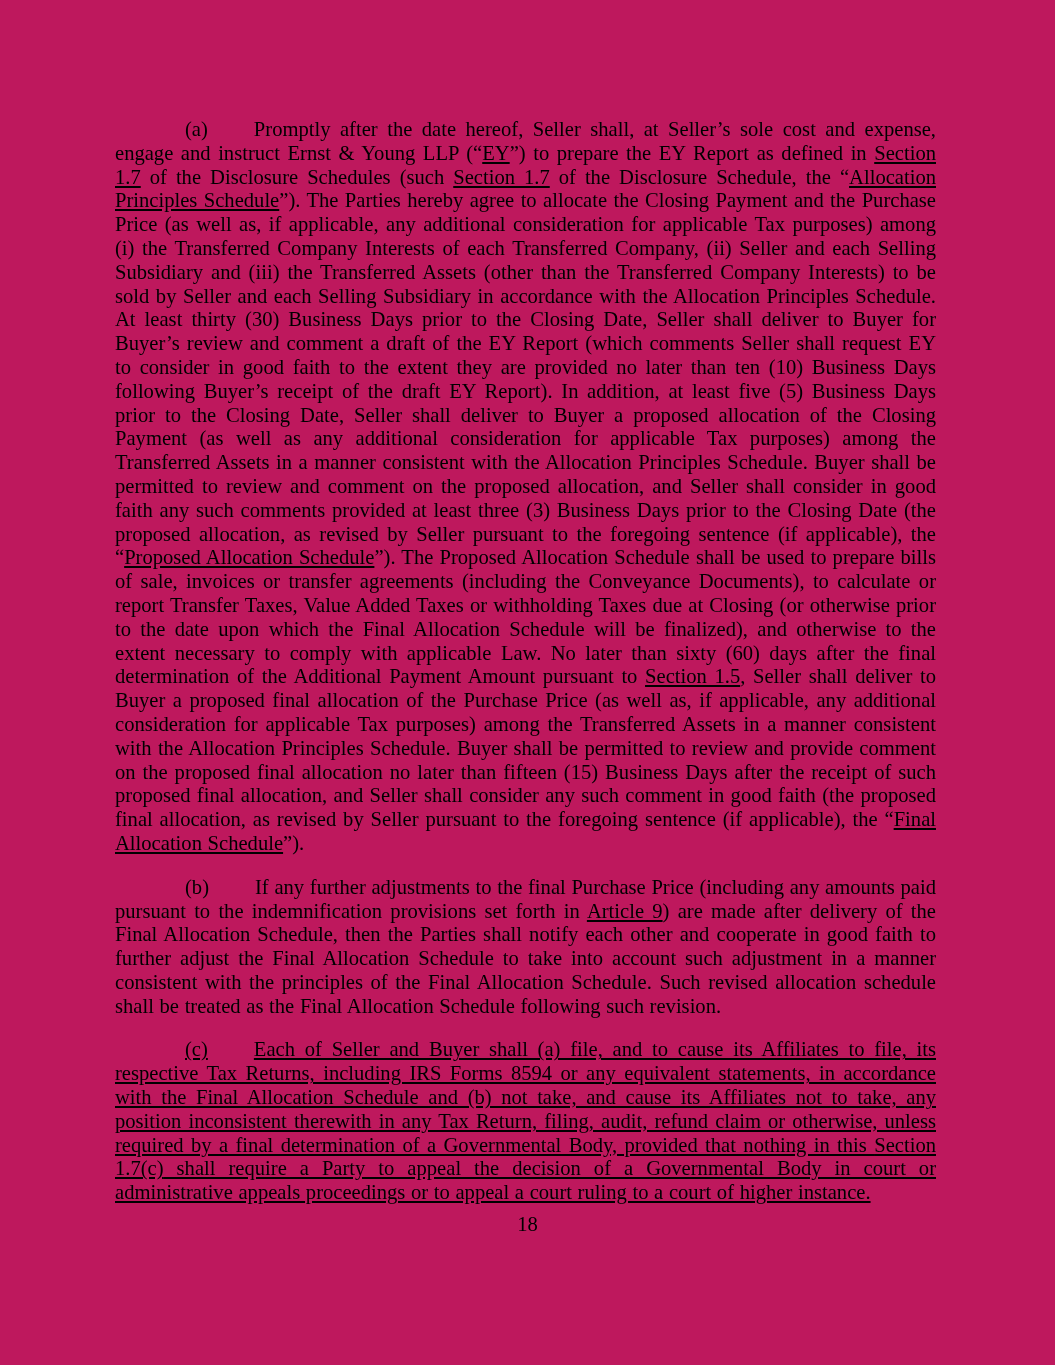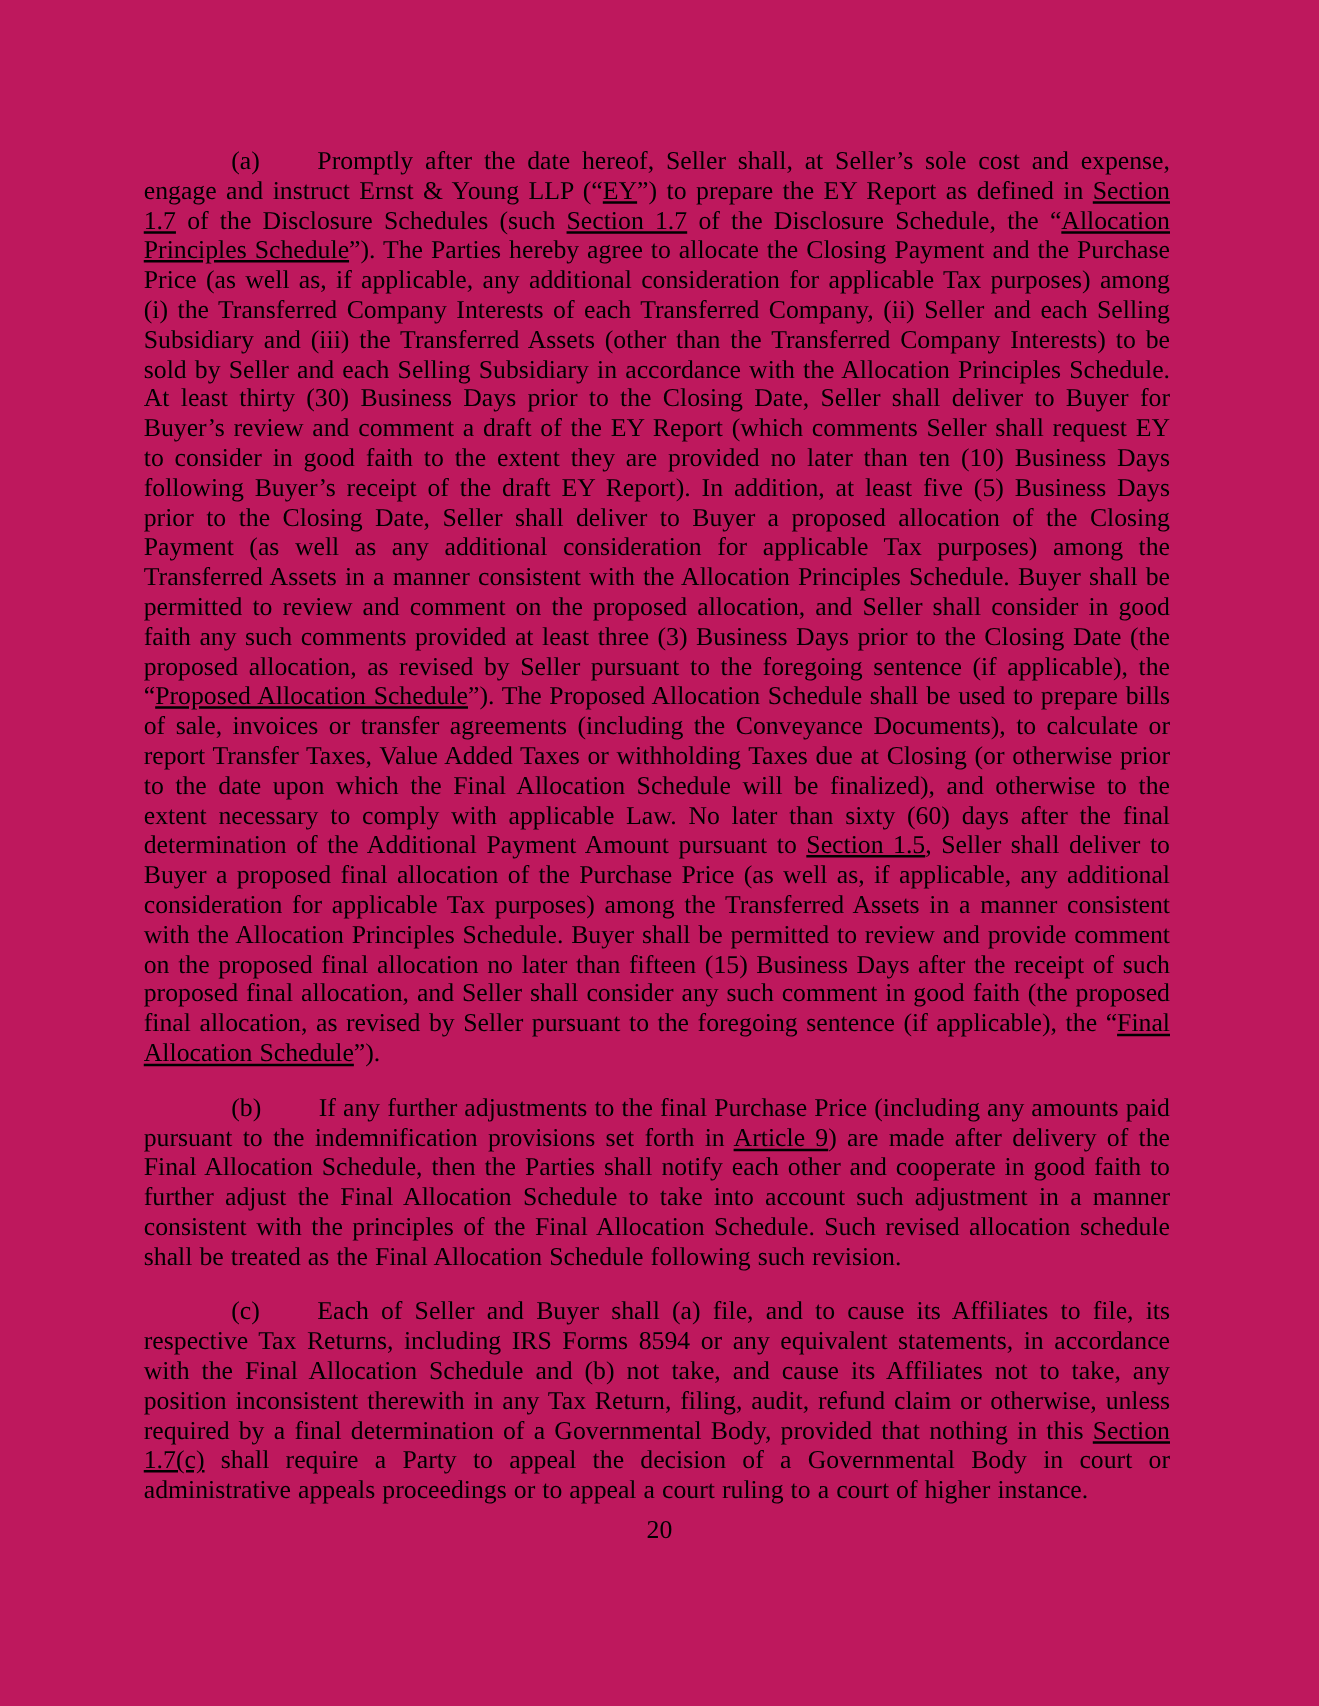--- a/index.html
+++ b/index.html
@@ -23,21 +23,21 @@
     width: 821px;
   }
   p.para {
     margin: 0 0 20px 0;
     font-size: 20.6px;
     line-height: 23.8px;
     text-align: justify;
     text-indent: 70px;
     word-spacing: 0.5px;
   }
-  p.para:last-child { margin-bottom: 0; }
+  p.para:last-child { margin-bottom: 0; text-decoration: underline; }
   .tab {
     display: inline-block;
     width: 46px;
   }
   .u {
     text-decoration: underline;
     text-underline-offset: 2px;
   }
   .page-number {
     position: absolute;
@@ -51,14 +51,14 @@
 </style>
 </head>
 <body>
 
 <div class="page">
   <div class="content">
     <p class="para"><span>(a)</span><span class="tab"></span><span>Promptly after the date hereof, Seller shall, at Seller’s sole cost and expense, engage and instruct Ernst &amp; Young LLP (“</span><span class="u">EY</span><span>”) to prepare the EY Report as defined in </span><span class="u">Section 1.7</span><span> of the Disclosure Schedules (such </span><span class="u">Section 1.7</span><span> of the Disclosure Schedule, the “</span><span class="u">Allocation Principles Schedule</span><span>”). The Parties hereby agree to allocate the Closing Payment and the Purchase Price (as well as, if applicable, any additional consideration for applicable Tax purposes) among (i) the Transferred Company Interests of each Transferred Company, (ii) Seller and each Selling Subsidiary and (iii) the Transferred Assets (other than the Transferred Company Interests) to be sold by Seller and each Selling Subsidiary in accordance with the Allocation Principles Schedule. At least thirty (30) Business Days prior to the Closing Date, Seller shall deliver to Buyer for Buyer’s review and comment a draft of the EY Report (which comments Seller shall request EY to consider in good faith to the extent they are provided no later than ten (10) Business Days following Buyer’s receipt of the draft EY Report). In addition, at least five (5) Business Days prior to the Closing Date, Seller shall deliver to Buyer a proposed allocation of the Closing Payment (as well as any additional consideration for applicable Tax purposes) among the Transferred Assets in a manner consistent with the Allocation Principles Schedule. Buyer shall be permitted to review and comment on the proposed allocation, and Seller shall consider in good faith any such comments provided at least three (3) Business Days prior to the Closing Date (the proposed allocation, as revised by Seller pursuant to the foregoing sentence (if applicable), the “</span><span class="u">Proposed Allocation Schedule</span><span>”). The Proposed Allocation Schedule shall be used to prepare bills of sale, invoices or transfer agreements (including the Conveyance Documents), to calculate or report Transfer Taxes, Value Added Taxes or withholding Taxes due at Closing (or otherwise prior to the date upon which the Final Allocation Schedule will be finalized), and otherwise to the extent necessary to comply with applicable Law. No later than sixty (60) days after the final determination of the Additional Payment Amount pursuant to </span><span class="u">Section 1.5</span><span>, Seller shall deliver to Buyer a proposed final allocation of the Purchase Price (as well as, if applicable, any additional consideration for applicable Tax purposes) among the Transferred Assets in a manner consistent with the Allocation Principles Schedule. Buyer shall be permitted to review and provide comment on the proposed final allocation no later than fifteen (15) Business Days after the receipt of such proposed final allocation, and Seller shall consider any such comment in good faith (the proposed final allocation, as revised by Seller pursuant to the foregoing sentence (if applicable), the “</span><span class="u">Final Allocation Schedule</span><span>”).</span></p>
     <p class="para"><span>(b)</span><span class="tab"></span><span>If any further adjustments to the final Purchase Price (including any amounts paid pursuant to the indemnification provisions set forth in </span><span class="u">Article 9</span><span>) are made after delivery of the Final Allocation Schedule, then the Parties shall notify each other and cooperate in good faith to further adjust the Final Allocation Schedule to take into account such adjustment in a manner consistent with the principles of the Final Allocation Schedule. Such revised allocation schedule shall be treated as the Final Allocation Schedule following such revision.</span></p>
     <p class="para"><span>(c)</span><span class="tab"></span><span>Each of Seller and Buyer shall (a) file, and to cause its Affiliates to file, its respective Tax Returns, including IRS Forms 8594 or any equivalent statements, in accordance with the Final Allocation Schedule and (b) not take, and cause its Affiliates not to take, any position inconsistent therewith in any Tax Return, filing, audit, refund claim or otherwise, unless required by a final determination of a Governmental Body, provided that nothing in this </span><span class="u">Section 1.7(c)</span><span> shall require a Party to appeal the decision of a Governmental Body in court or administrative appeals proceedings or to appeal a court ruling to a court of higher instance.</span></p>
   </div>
-  <div class="page-number">20</div>
+  <div class="page-number">18</div>
 </div>
 
 </body></html>

